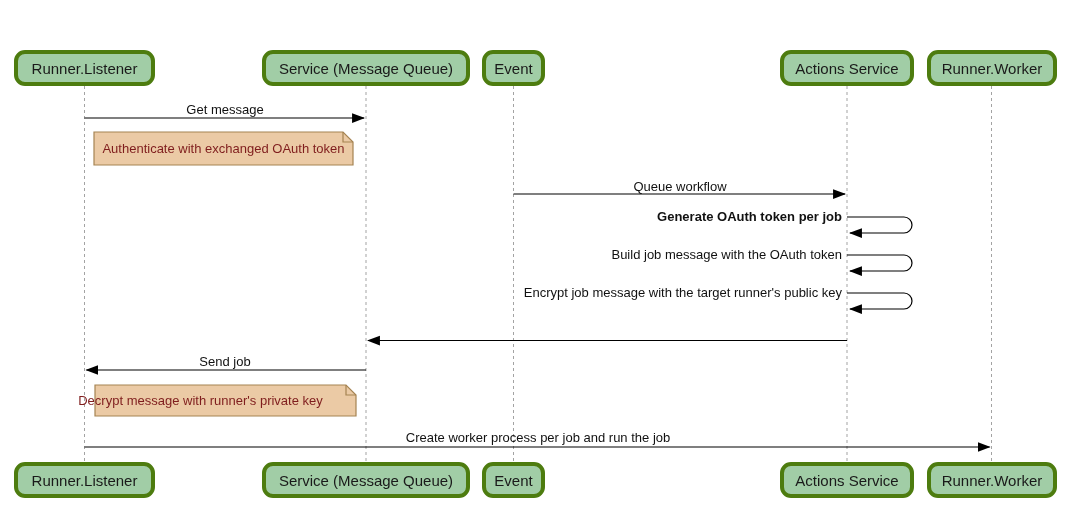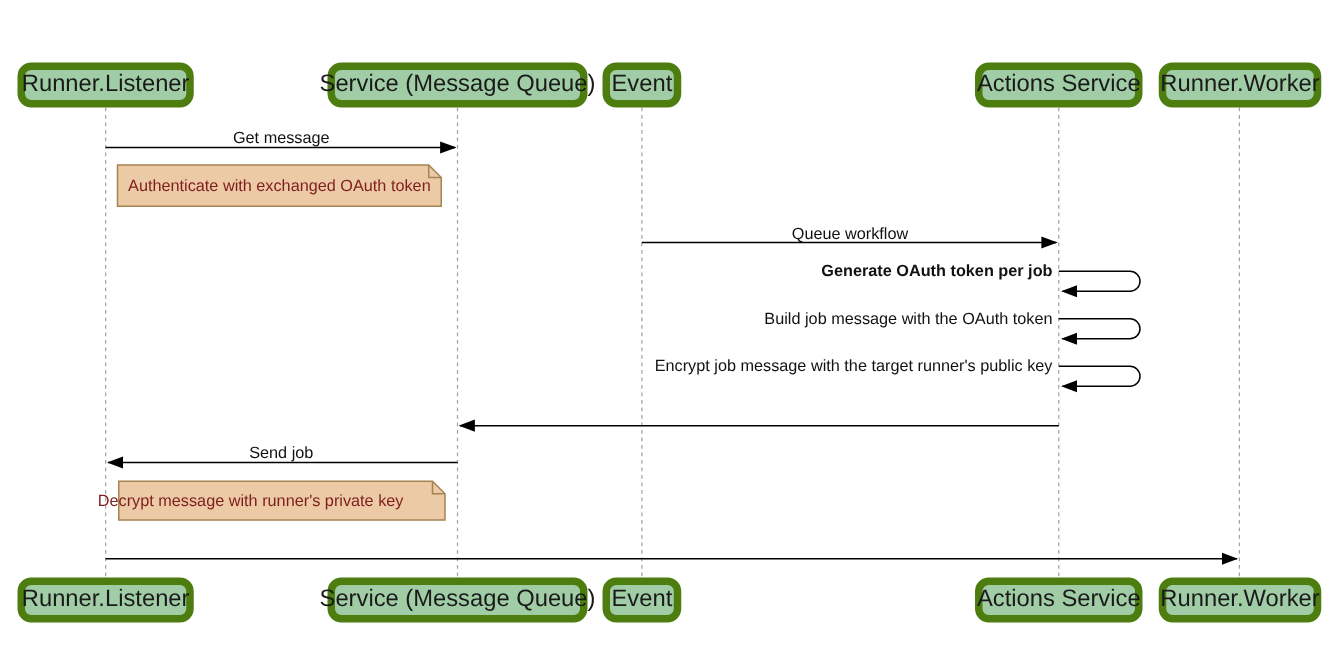--- a/index.html
+++ b/index.html
@@ -9,23 +9,23 @@
     background:#ffffff;
     font-family:"Liberation Sans", sans-serif;
     overflow:hidden;
   }
   #diagram-title{
     position:absolute;top:11px;left:0;width:1072px;
     text-align:center;font-size:16px;font-weight:bold;color:#111;
   }
   .actor{
     position:absolute;height:36px;
-    background:#A1CDA6;border:6px solid #4d7c0f;border-radius:11px;
+    background:#A1CDA6;border:4px solid #4d7c0f;border-radius:11px;
     display:flex;align-items:center;justify-content:center;
-    font-size:19px;color:#1a1a1a;box-sizing:border-box;
+    font-size:15px;color:#1a1a1a;box-sizing:border-box;
     white-space:nowrap;
   }
   .msg-label{
     position:absolute;font-size:13px;line-height:15px;color:#111;
     white-space:nowrap;
   }
   .center{transform:translateX(-50%);}
   .right-align{text-align:right;}
   .note-text{
     position:absolute;display:flex;align-items:center;justify-content:center;
@@ -84,17 +84,18 @@
   <div class="actor" style="left:482px;top:462px;width:63px;">Event</div>
   <div class="actor" style="left:780px;top:462px;width:134px;">Actions Service</div>
   <div class="actor" style="left:927px;top:462px;width:130px;">Runner.Worker</div>
 
   <div class="msg-label center" style="left:225px;top:102px;">Get message</div>
   <div class="msg-label center" style="left:680px;top:179px;">Queue workflow</div>
   <div class="msg-label right-align" style="right:230px;top:209px;font-weight:bold;">Generate OAuth token per job</div>
   <div class="msg-label right-align" style="right:230px;top:247px;">Build job message with the OAuth token</div>
   <div class="msg-label right-align" style="right:230px;top:285px;">Encrypt job message with the target runner's public key</div>
   <div class="msg-label center" style="left:225px;top:354px;">Send job</div>
+  <div class="msg-label center" style="left:538px;top:430px;">Create worker process per job and run the job</div>
 
   <div class="note-text" style="left:94px;top:132px;width:259px;height:33px;">Authenticate with exchanged OAuth token</div>
   <div class="note-text" style="left:95px;top:385px;width:211px;height:31px;">Decrypt message with runner's private key</div>
 
 </div>
 
 </body></html>

